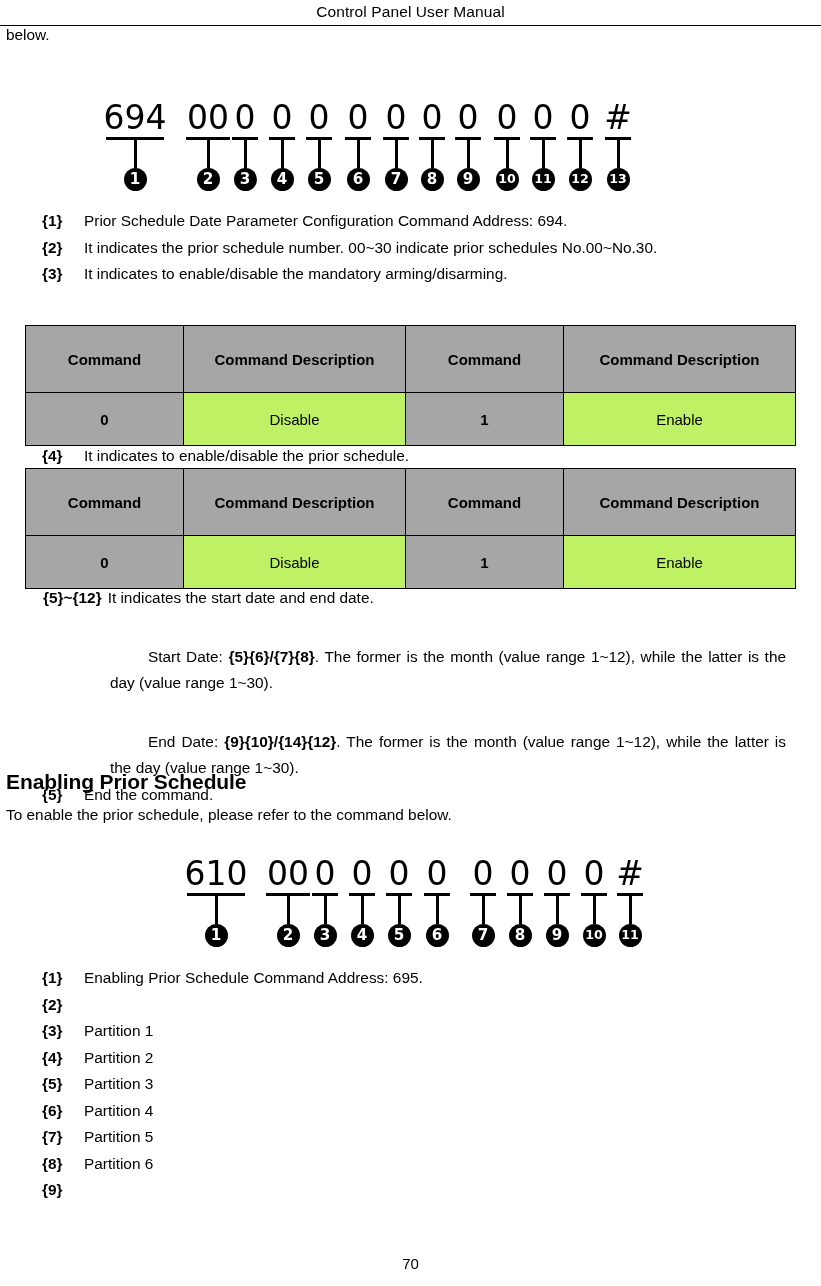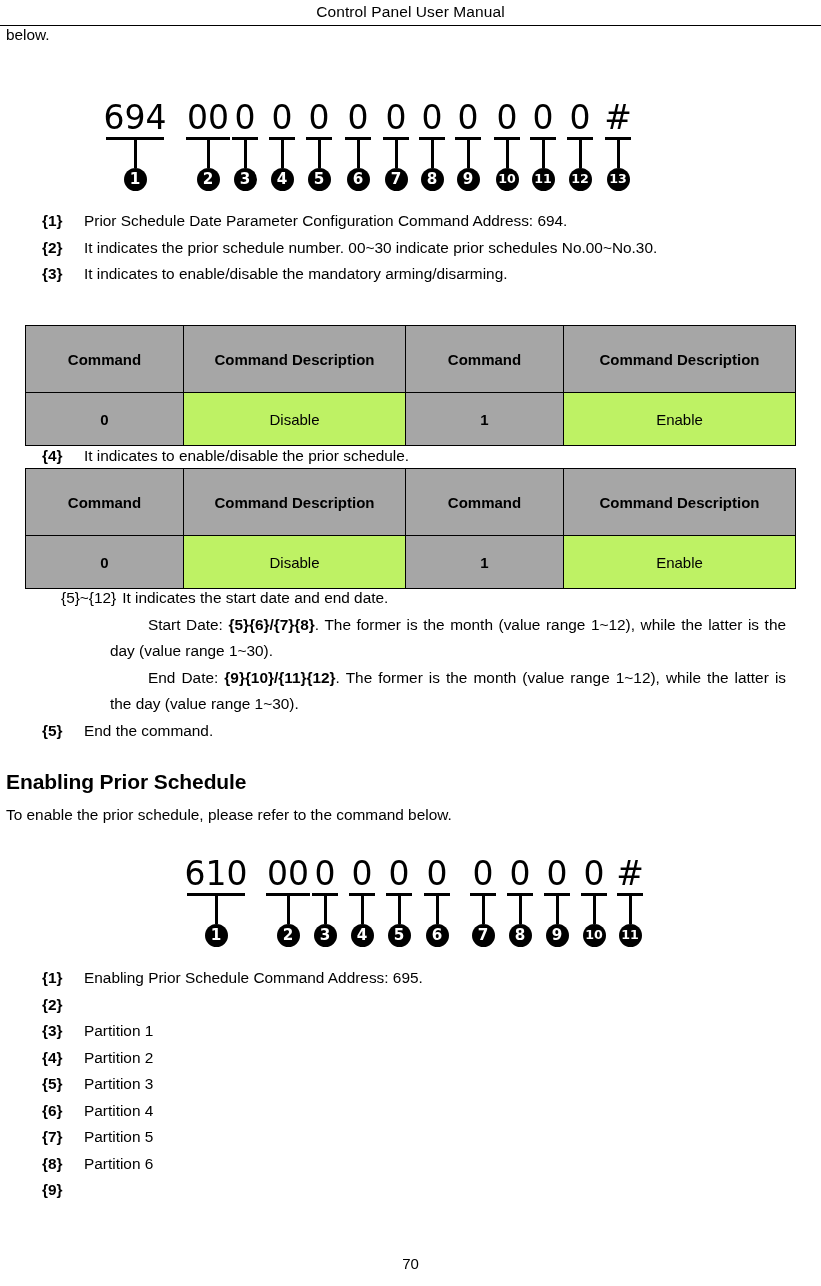--- a/index.html
+++ b/index.html
@@ -118,33 +118,34 @@
   }
 
   .sub-indent {
     font-size: 15.4px;
     line-height: 26.5px;
     padding-left: 110px;
     text-indent: 38px;
     text-align: justify;
     text-align-last: left;
     padding-right: 4px;
+    margin-top: 32px;
   }
   .sub-indent b { font-weight: bold; }
 
   .wide-tag-row {
     display: flex;
     align-items: flex-start;
     font-size: 15.4px;
     line-height: 26.5px;
   }
   .wide-tag {
     flex: 0 0 auto;
-    padding-left: 61px;
-    font-weight: normal;
+    padding-left: 43px;
+    font-weight: bold;
     white-space: nowrap;
   }
   .wide-body {
     flex: 1 1 auto;
     padding-left: 6px;
   }
 
   
   .cmd-table {
     position: absolute;
@@ -365,21 +366,21 @@
   <div class="wide-tag-row">
     <span class="wide-tag">{5}~{12}</span>
     <span class="wide-body">It indicates the start date and end date.</span>
   </div>
 
   <div class="sub-indent">
     <span>Start Date: </span><b>{5}{6}/{7}{8}</b><span>. The former is the month (value range 1~12), while the latter is the day (value range 1~30).</span>
   </div>
 
   <div class="sub-indent">
-    <span>End Date: </span><b>{9}{10}/{11}{12}</b><span>. The former is the month (value range 1~12), while the latter is the day (value range 1~30).</span>
+    <span>End Date: </span><b>{9}{10}/{14}{12}</b><span>. The former is the month (value range 1~12), while the latter is the day (value range 1~30).</span>
   </div>
 
   <div class="nl-row">
     <span class="nl-tag">{5}</span>
     <span class="nl-body">End the command.</span>
   </div>
 
 </div>
 
 <div class="section-heading" style="top:768px;">Enabling Prior Schedule</div>

